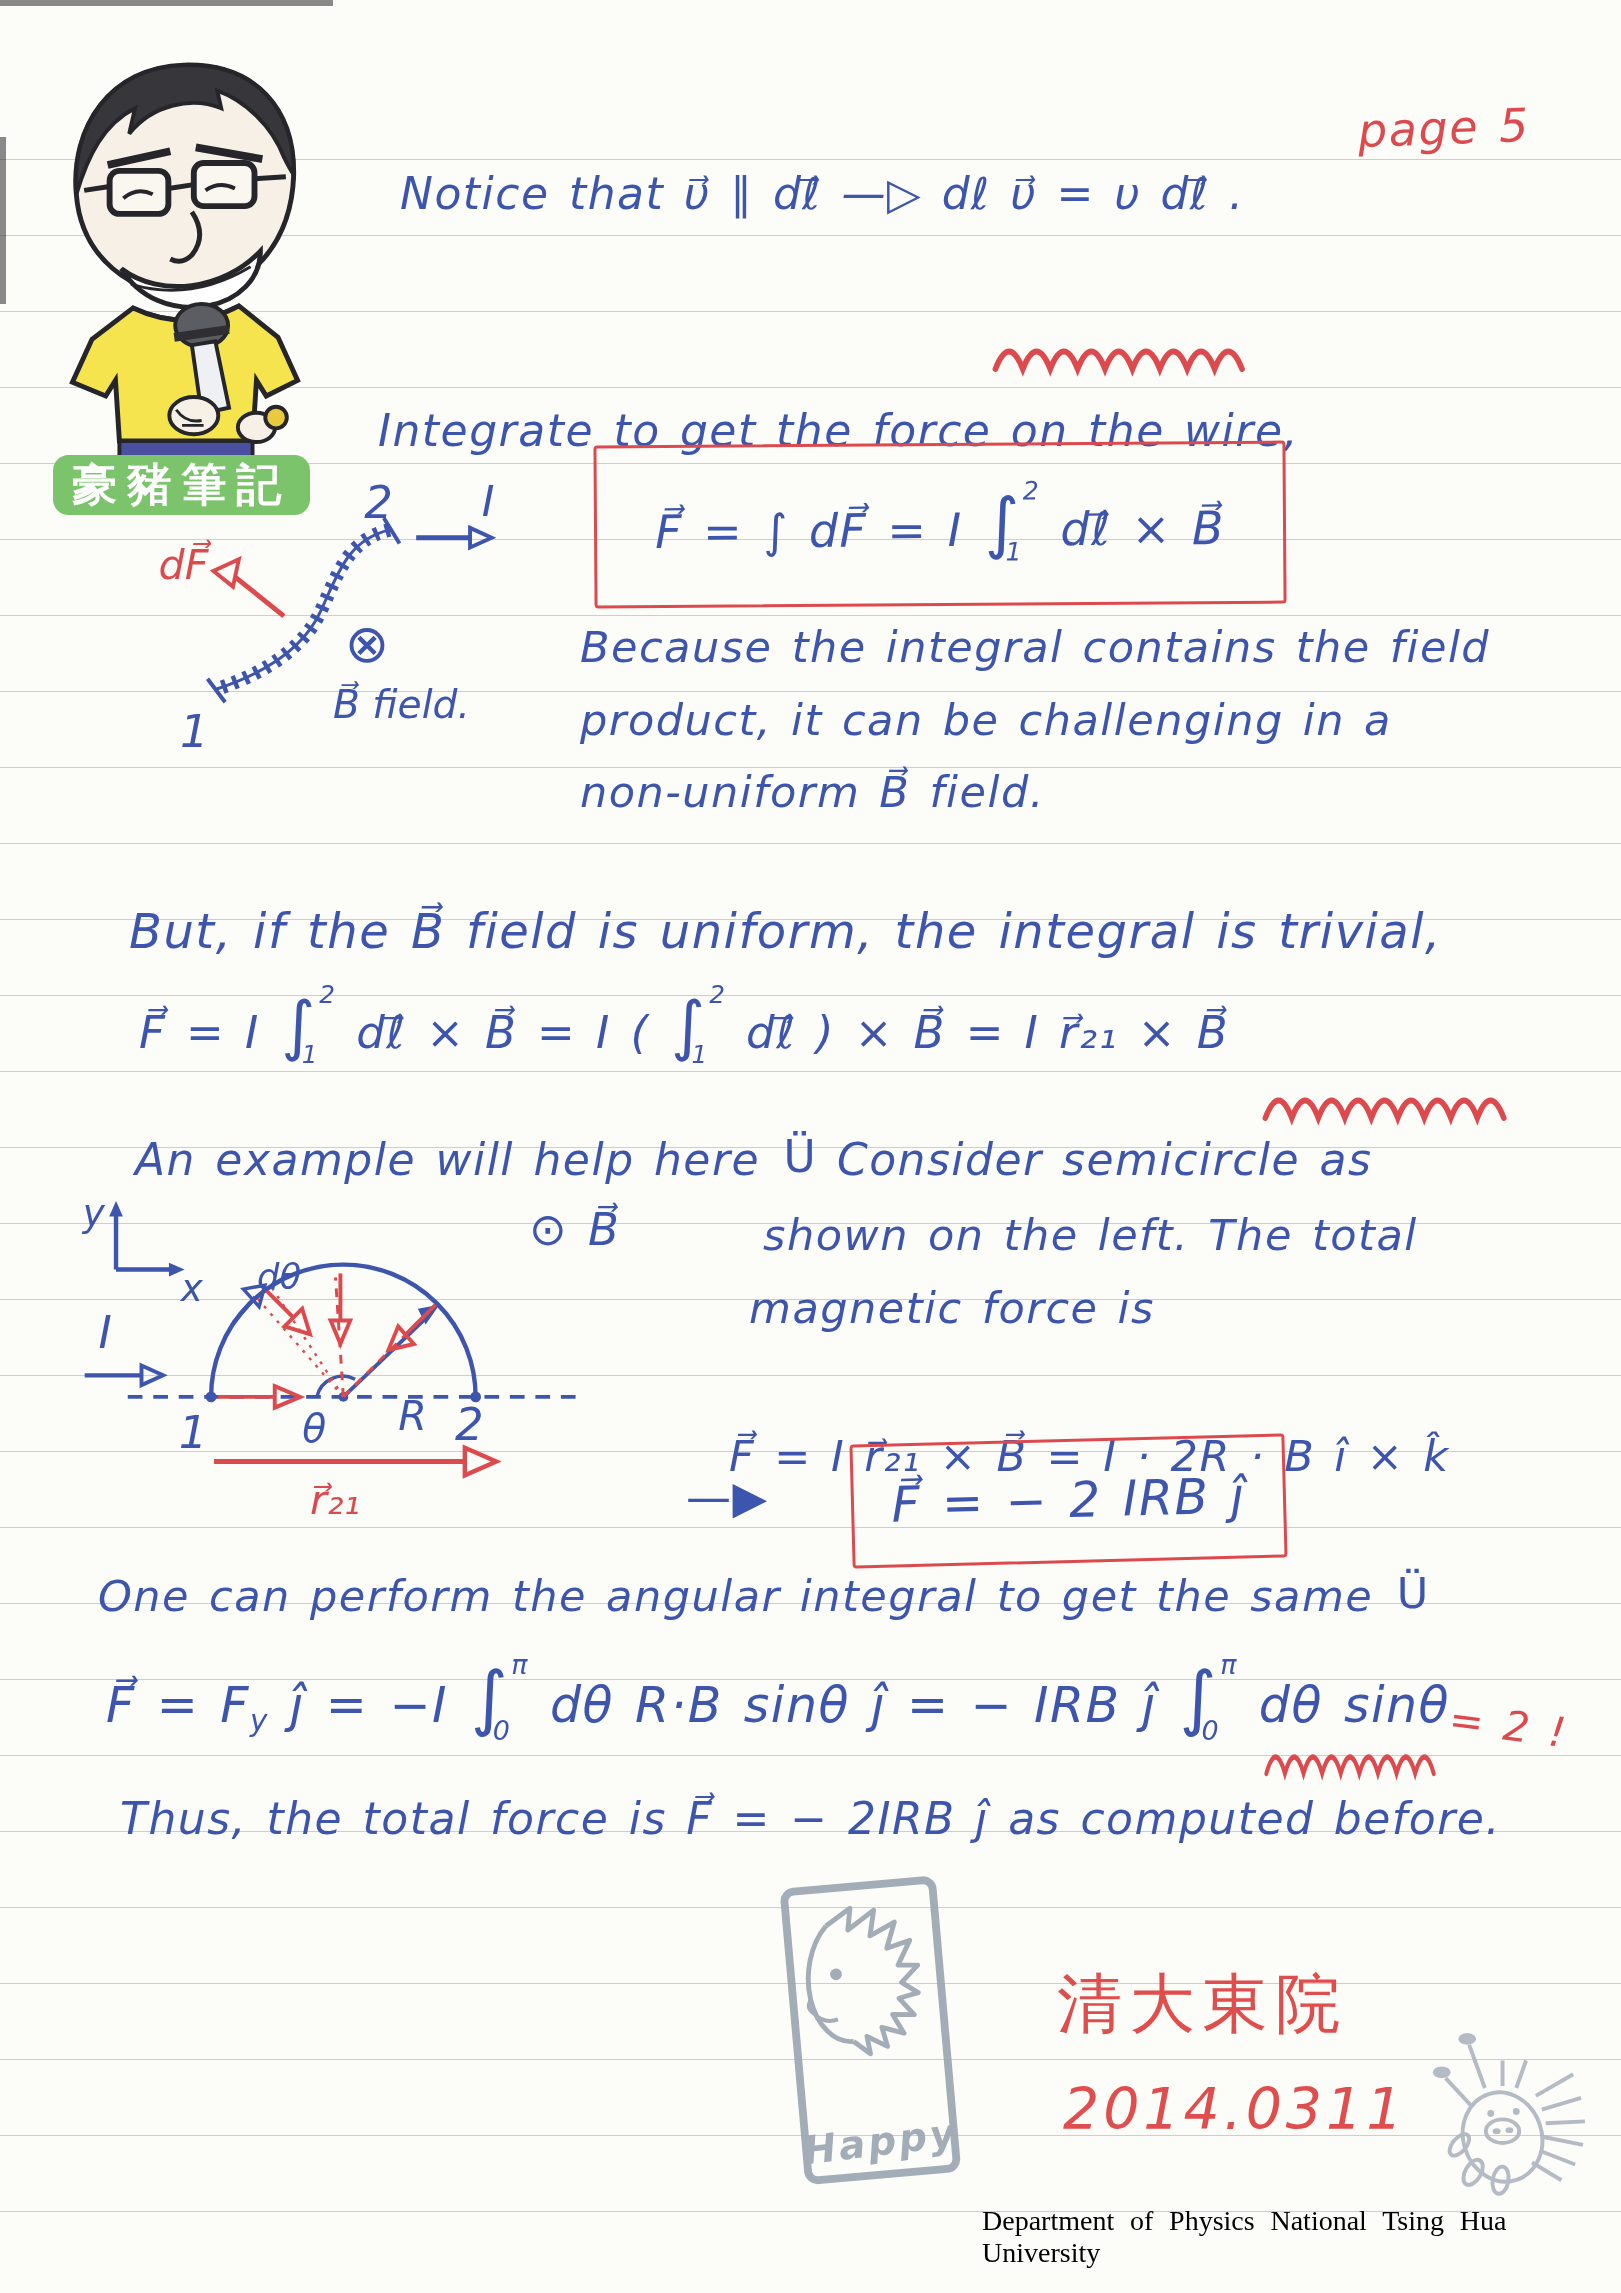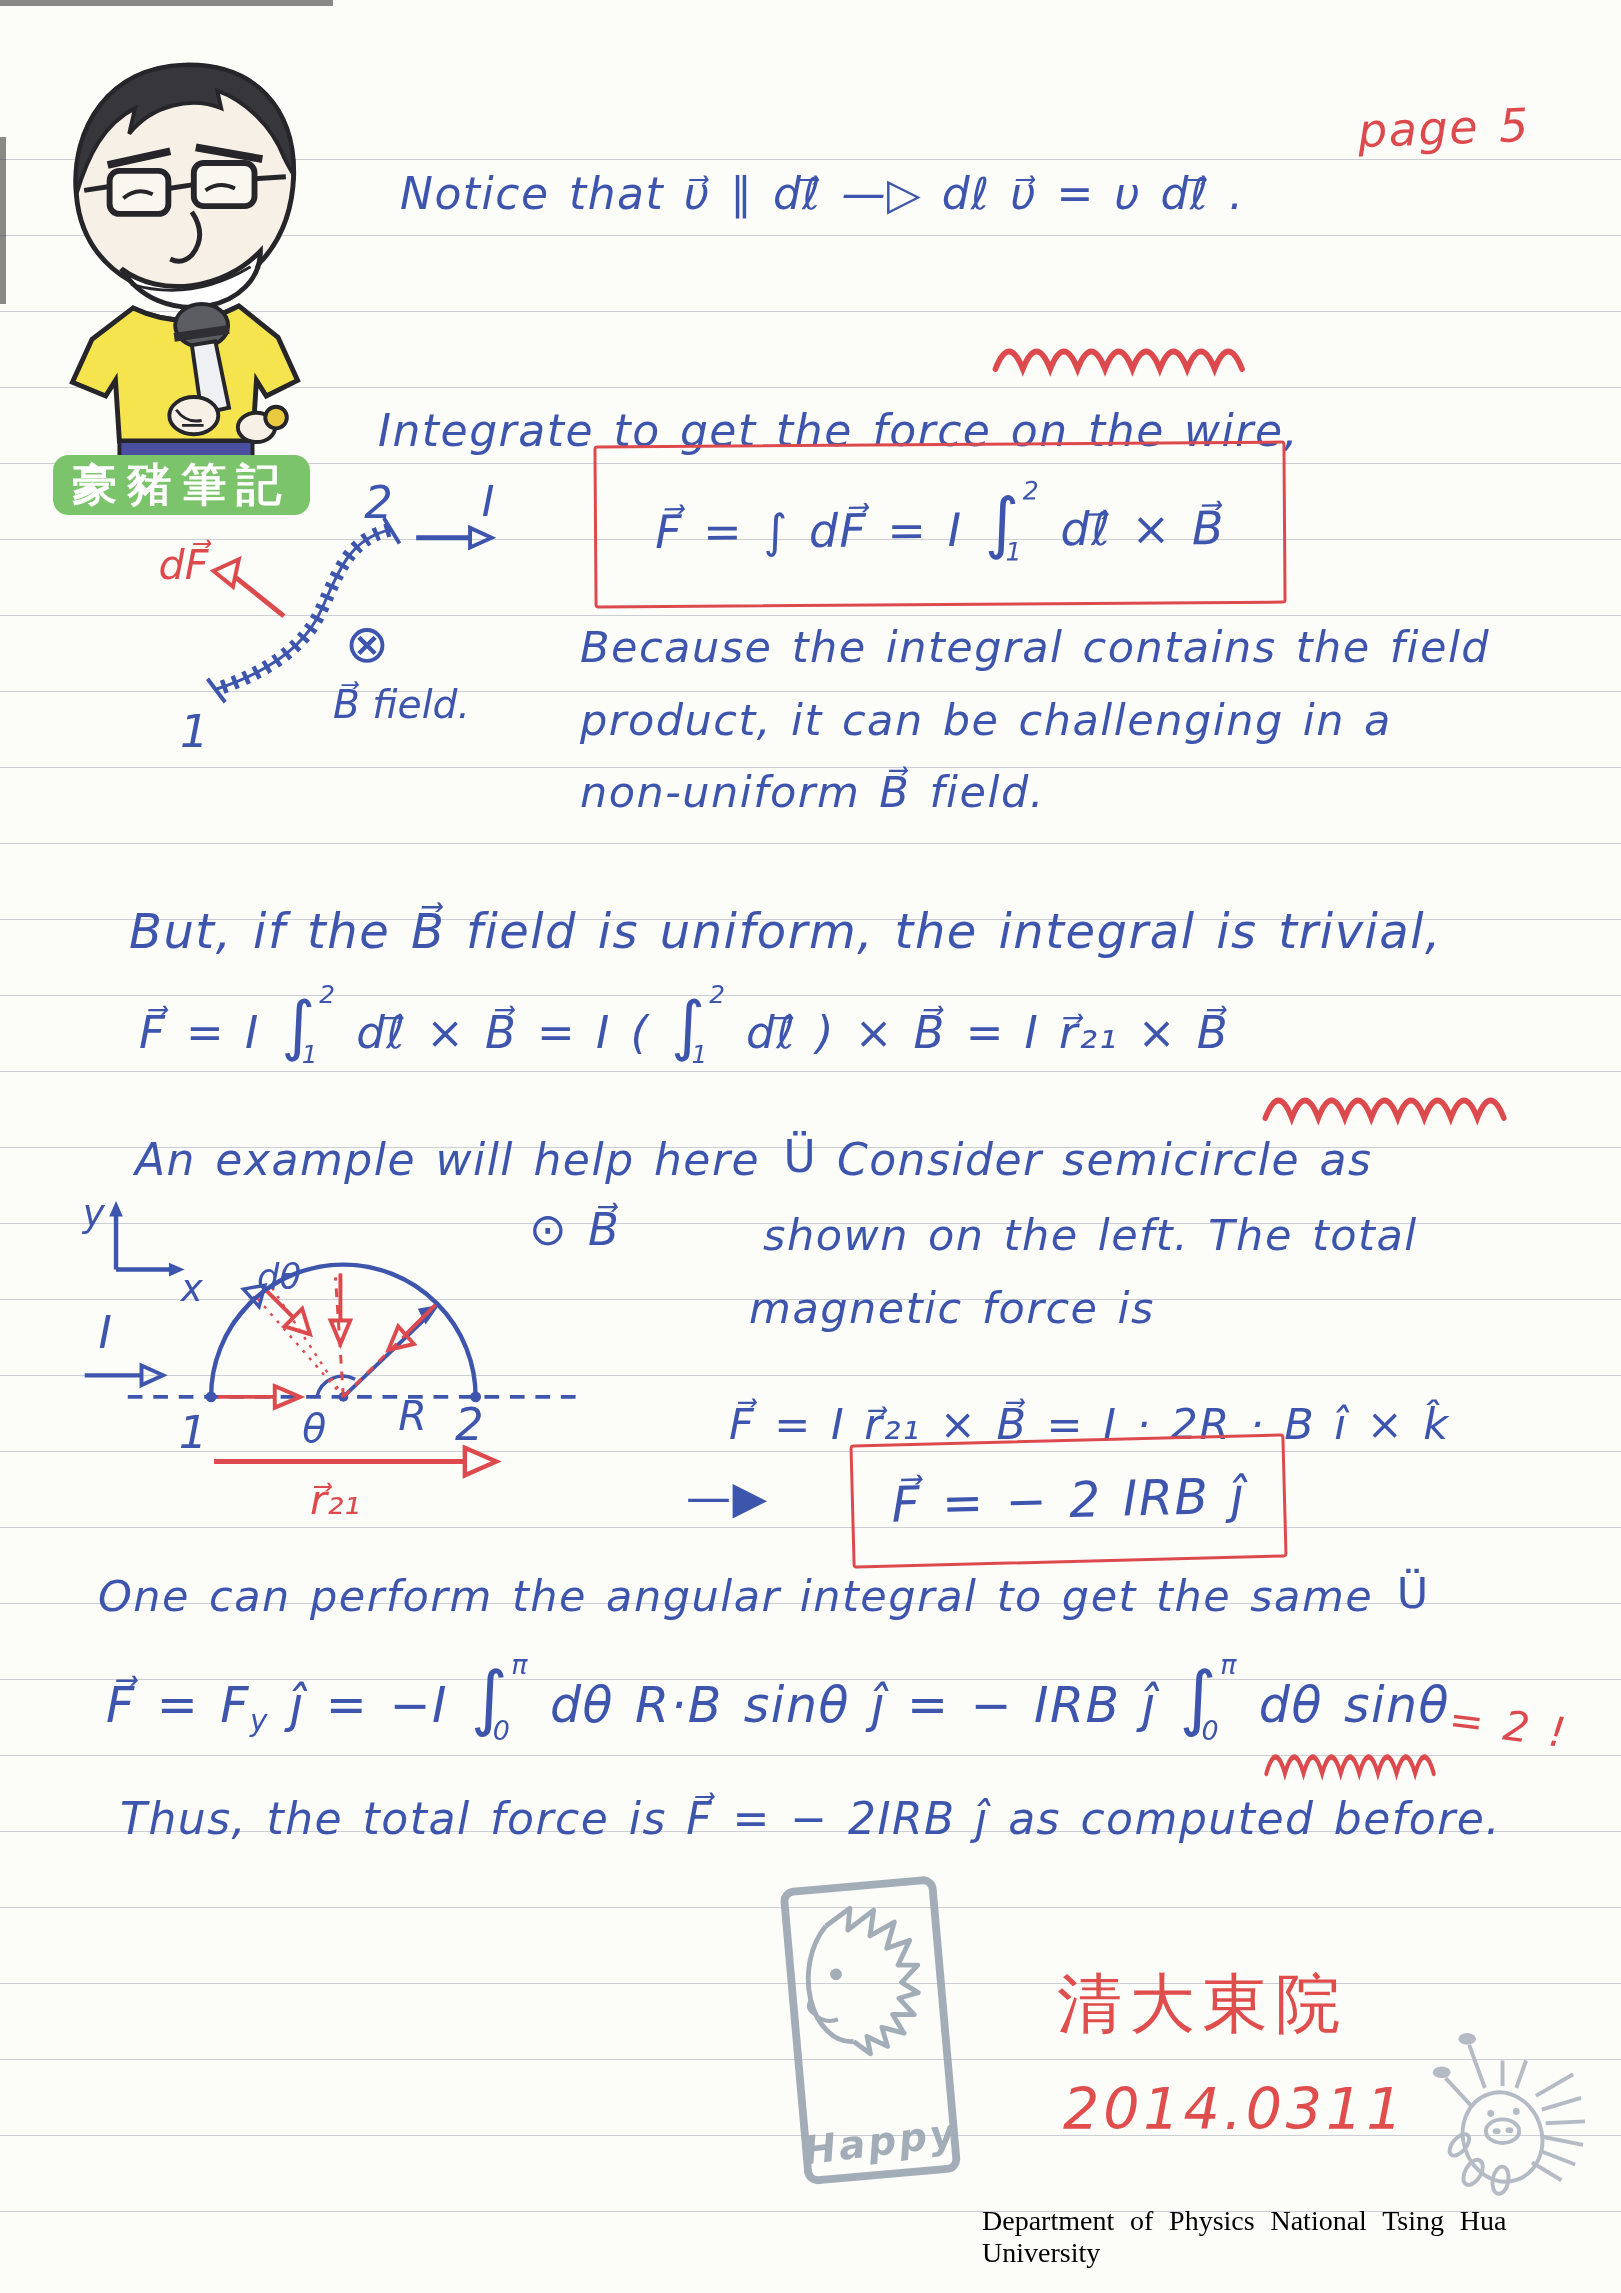--- a/index.html
+++ b/index.html
@@ -146,21 +146,21 @@
     <polygon points="178,100 200,96 194,118" fill="none" stroke="#3d55ac" stroke-width="3.5"></polygon>
     <path d="M152,210 L210,210" stroke="#dc4a4e" stroke-width="4"></path>
     <polygon points="210,199 236,210 210,221" fill="none" stroke="#dc4a4e" stroke-width="4"></polygon>
     <text x="112" y="262" font-size="46" fill="#3d55ac">1</text>
     <text x="394" y="254" font-size="46" fill="#3d55ac">2</text>
     <path d="M148,276 L404,276" stroke="#dc4a4e" stroke-width="5"></path>
     <polygon points="404,262 436,276 404,290" fill="none" stroke="#dc4a4e" stroke-width="4.5"></polygon>
     <text x="246" y="330" font-size="42" fill="#dc4a4e">r⃗₂₁</text>
   </svg>
 
-  <div class="hw" style="left:729px;top:1400px;font-size:43px;">F⃗ = I r⃗₂₁ × B⃗   =   I · 2R · B   î × k̂</div>
+  <div class="hw" style="left:729px;top:1432px;font-size:43px;">F⃗ = I r⃗₂₁ × B⃗   =   I · 2R · B   î × k̂</div>
 
   <div class="hw" style="left:686px;top:1472px;font-size:45px;font-style:normal;">—▶</div>
   <div class="rbox" style="left:851px;top:1439px;width:429px;height:118px;transform:rotate(-1.5deg);">
     <div class="hw" style="position:static;font-size:49px;">F⃗ =  − 2 IRB ĵ</div>
   </div>
 
   <div class="hw" style="left:98px;top:1572px;font-size:43px;">
     <span>One can perform the angular integral to get the same</span><span class="smiley">Ü</span>
   </div>
 

